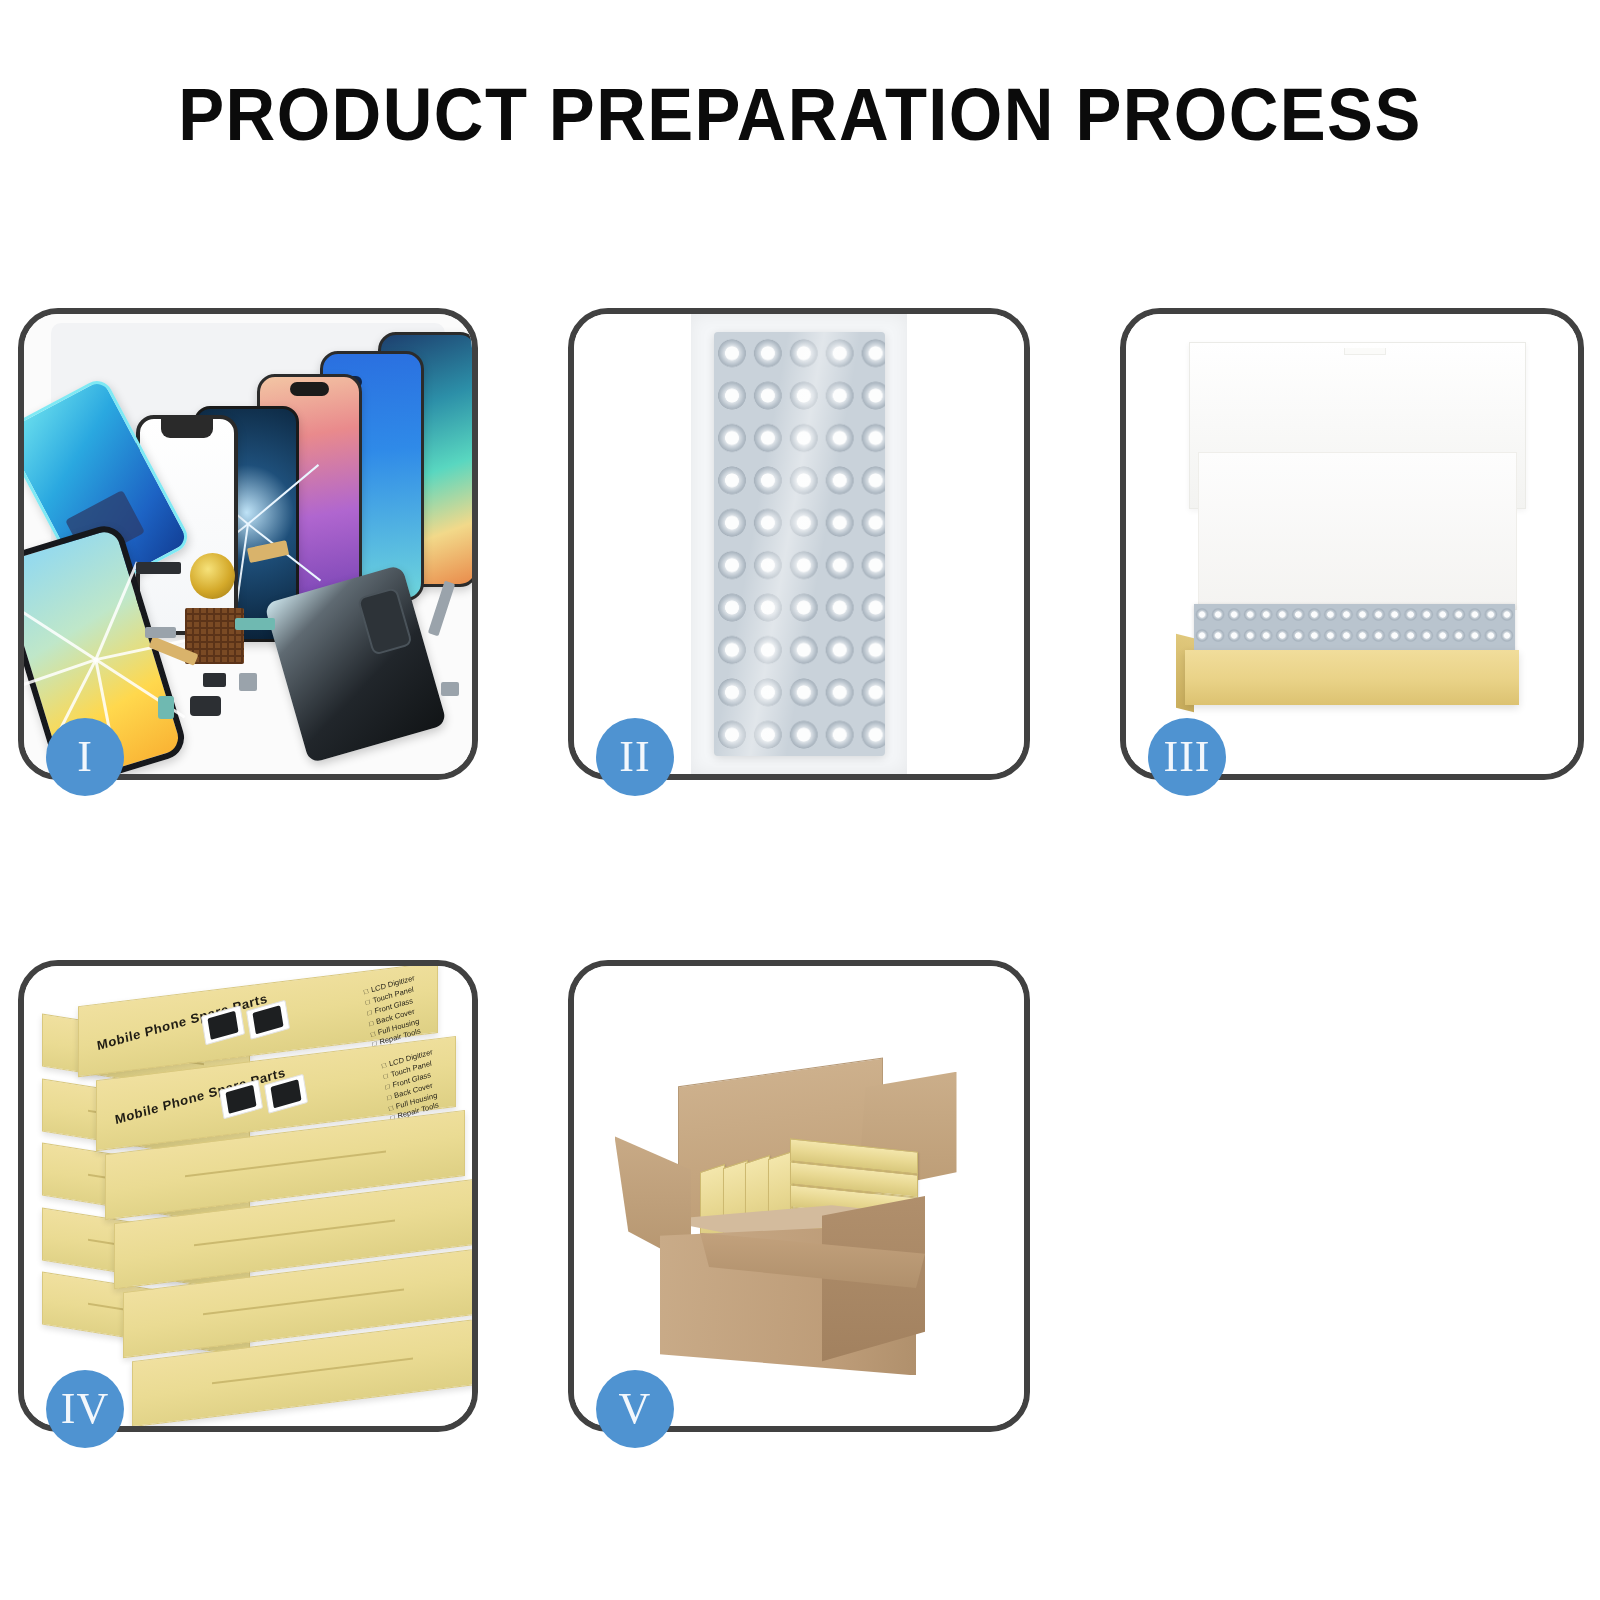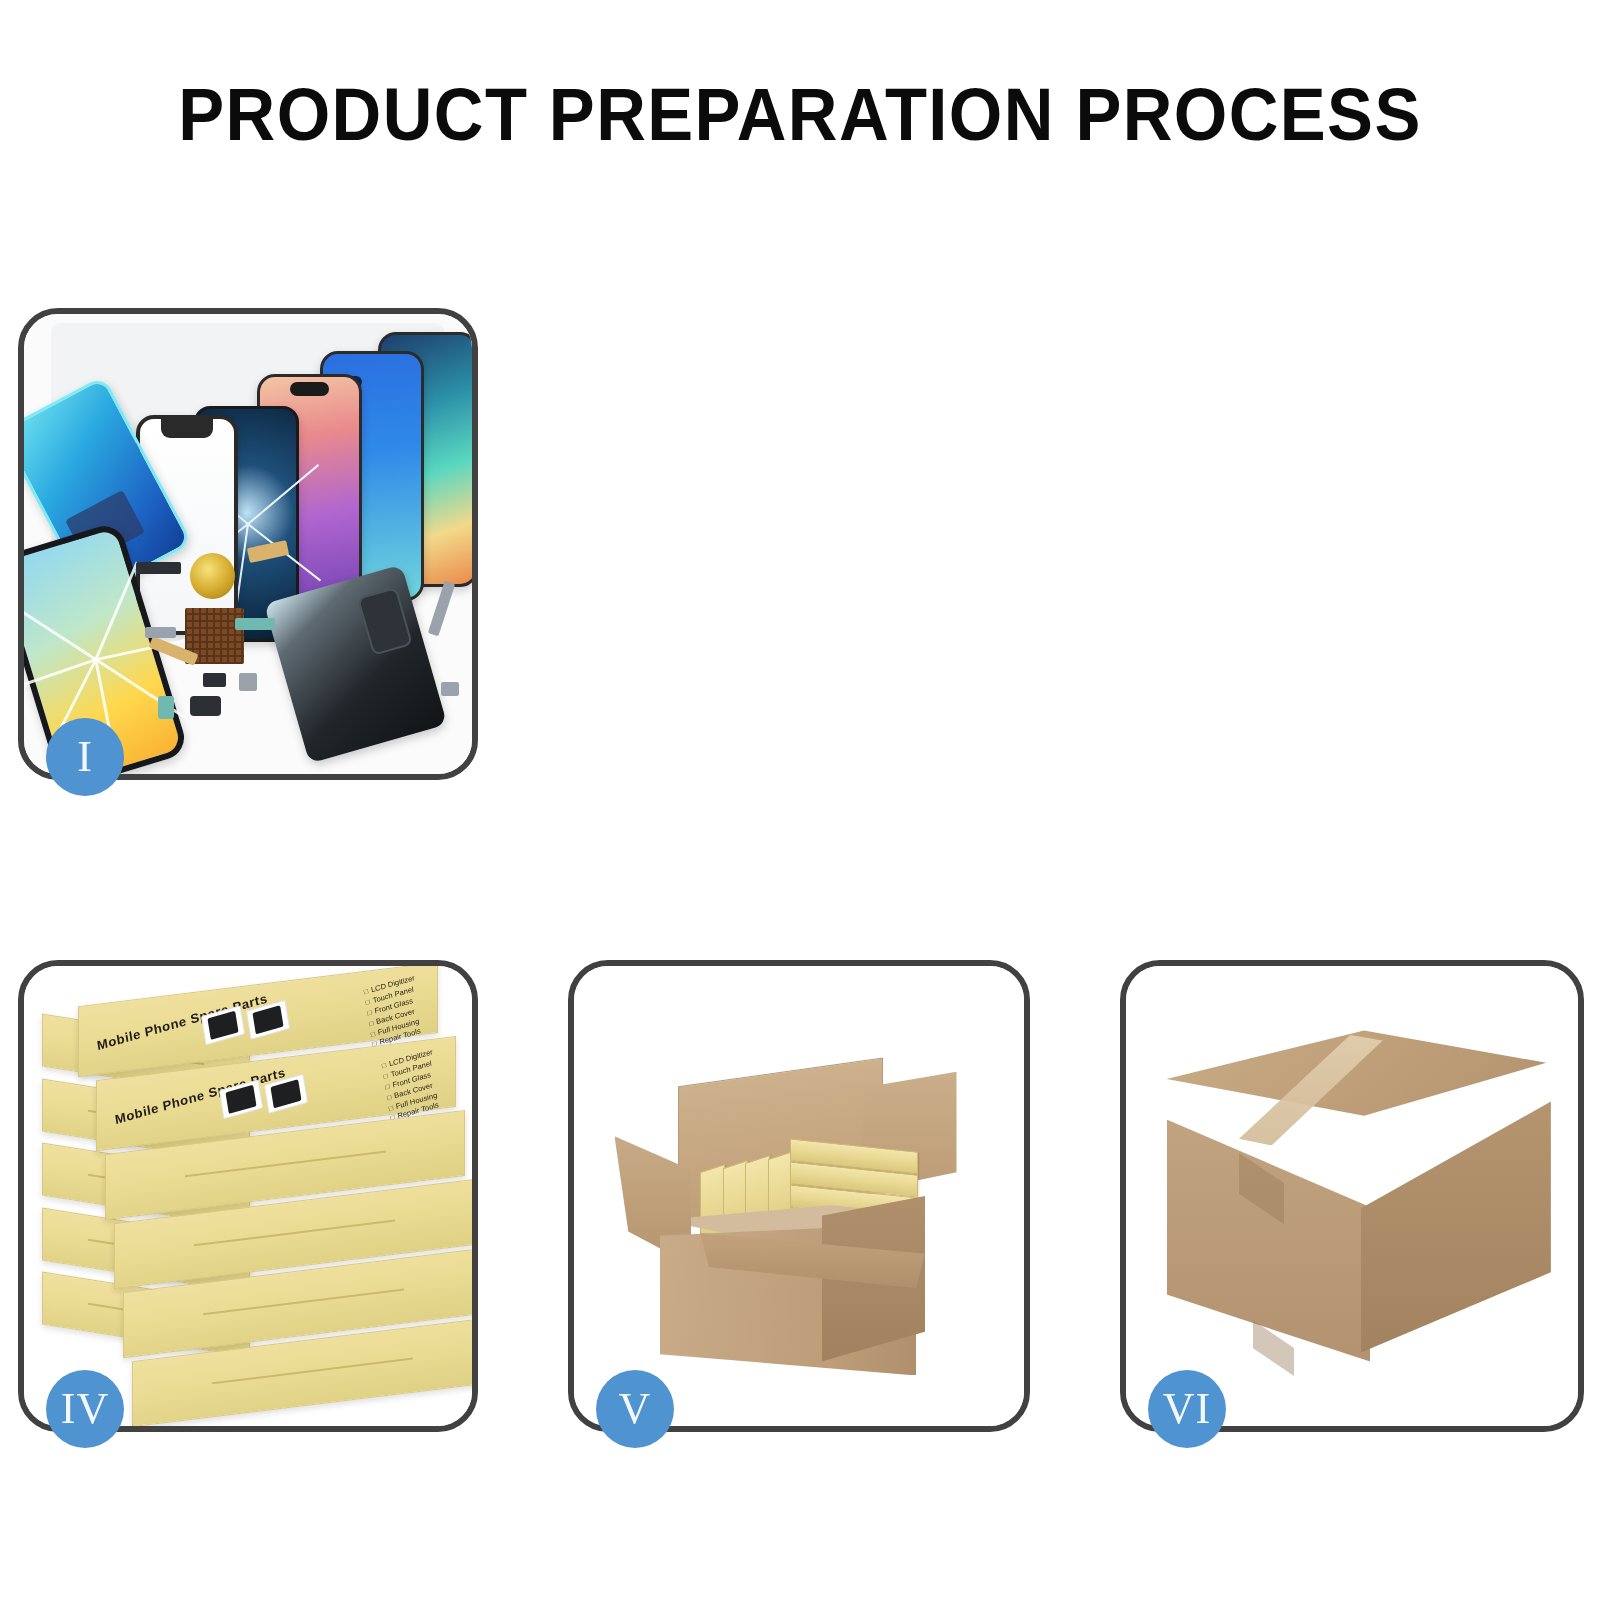--- a/index.html
+++ b/index.html
@@ -431,21 +431,45 @@
         <div class="part silver-part" style="left:48%;top:78%;width:4%;height:4%;"></div>
         <div class="part dark-part" style="left:37%;top:83%;width:7%;height:4.5%;border-radius:4px;"></div>
         <div class="part teal-part" style="left:30%;top:83%;width:3.5%;height:5%;border-radius:3px;"></div>
         <div class="part silver-part" style="left:92%;top:58%;width:2.5%;height:12%;transform:rotate(18deg);"></div>
         <div class="part silver-part" style="left:93%;top:80%;width:4%;height:3%;"></div>
       </div>
     </div>
     <div class="badge">I</div>
   </div>
 
-
+  <div class="panel col2 row1">
+    <div class="panel-inner">
+      <div class="bubblescene">
+        <div class="bubble-film"></div>
+        <div class="bubble-pad"></div>
+        <div class="bubble-sheen"></div>
+      </div>
+    </div>
+    <div class="badge">II</div>
+  </div>
+
+  <div class="panel col3 row1">
+    <div class="panel-inner">
+      <div class="boxscene3">
+        <div class="lid3">
+          <div class="lid3-tab"></div>
+        </div>
+        <div class="foam3"></div>
+        <div class="bubble3"></div>
+        <div class="base3-side"></div>
+        <div class="base3"></div>
+      </div>
+    </div>
+    <div class="badge">III</div>
+  </div>
 
   <div class="panel col1 row2">
     <div class="panel-inner">
       <div class="stackscene">
 
         <div class="gbox" style="left:4%;top:14%;width:46%;height:11%;transform:skewY(9deg);">
             <div class="seam"></div>
           </div>
         <div class="gbox" style="left:4%;top:28%;width:46%;height:11%;transform:skewY(9deg);">
             <div class="seam"></div>
@@ -535,28 +559,14 @@
         <div class="c-top-rim"></div>
         <div class="c-flap-left"></div>
         <div class="c-front"></div>
         <div class="c-side"></div>
         <div class="c-flap-front"></div>
       </div>
     </div>
     <div class="badge">V</div>
   </div>
 
-  <div class="panel col3 row2">
-    <div class="panel-inner">
-      <div class="sealscene">
-        <div class="s-shadow"></div>
-        <div class="s-top"></div>
-        <div class="s-left"></div>
-        <div class="s-right"></div>
-        <div class="s-tape"></div>
-        <div class="s-tab" style="left:25%;top:44%;width:10%;height:9%;transform:skewY(34deg);"></div>
-        <div class="s-tab" style="left:28%;top:80%;width:9%;height:6%;transform:skewY(34deg);"></div>
-      </div>
-    </div>
-    <div class="badge">VI</div>
-  </div>
 
 </div>
 
 </body></html>

